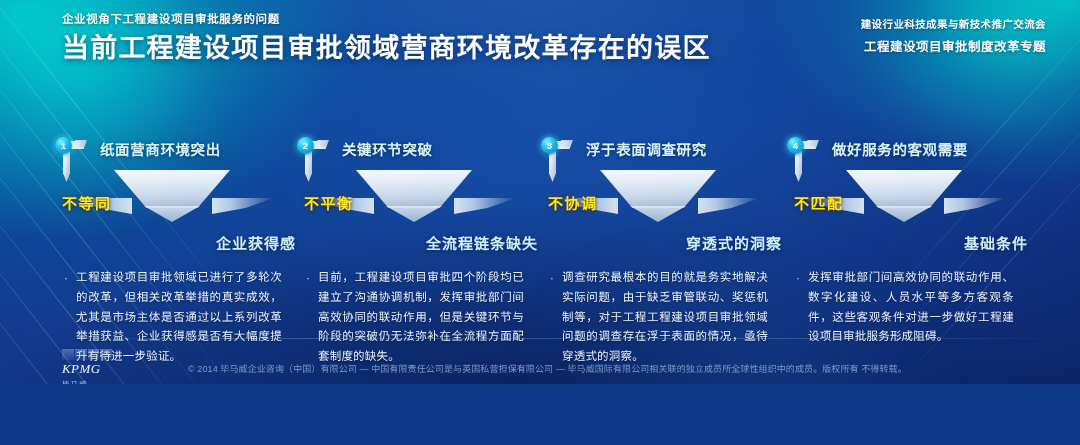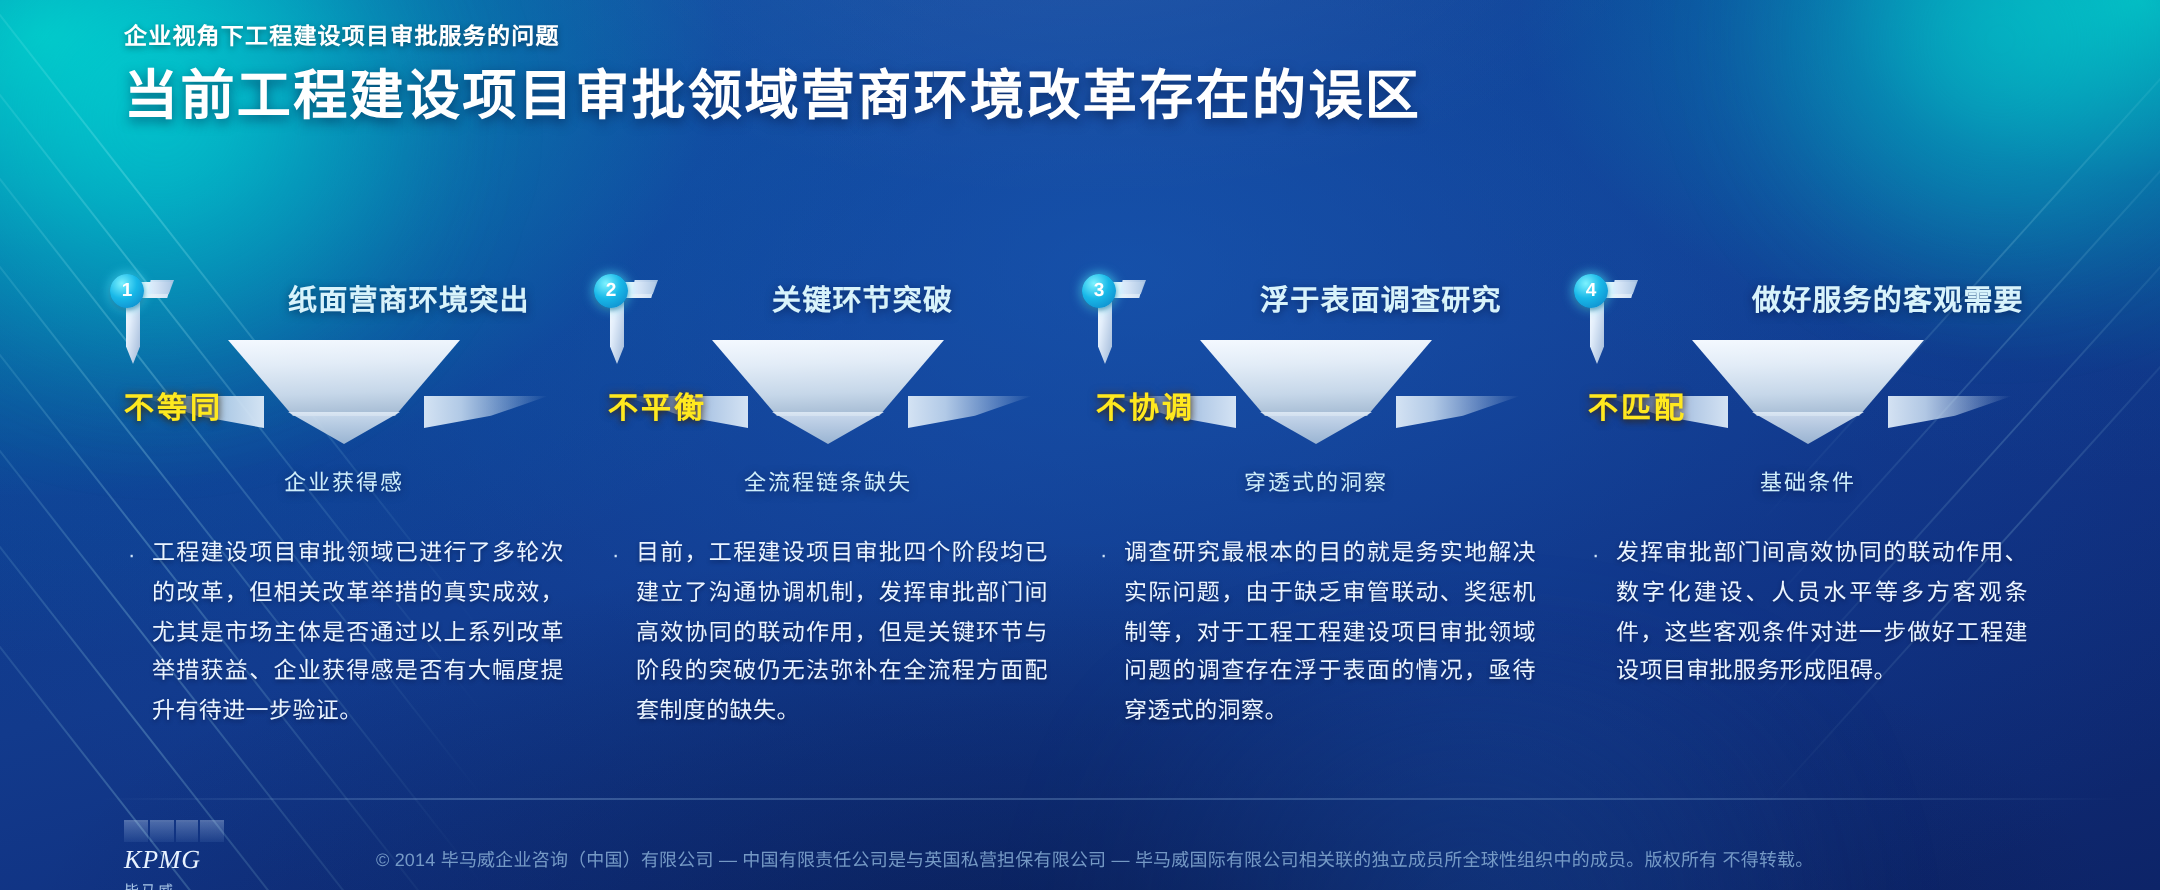--- a/index.html
+++ b/index.html
@@ -6,21 +6,21 @@
   * { margin:0; padding:0; box-sizing:border-box; }
   html,body { width:1080px; height:445px; overflow:hidden; }
   body {
     font-family:"Liberation Sans","DejaVu Sans",sans-serif;
     background:#0d3a86;
     position:relative;
   }
 
   
   .slide {
-    position:absolute; inset:0; width:1080px; height:445px;
+    position:absolute; inset:0; width:1080px; height:384px;
     overflow:hidden;
     background:
       radial-gradient(ellipse 620px 420px at 2% 4%, rgba(0,208,200,0.85) 0%, rgba(0,170,190,0.55) 26%, rgba(10,95,170,0.18) 55%, rgba(10,60,140,0) 74%),
       radial-gradient(ellipse 500px 300px at 99% 0%, rgba(0,215,205,0.75) 0%, rgba(0,160,190,0.42) 30%, rgba(10,80,160,0.1) 62%, rgba(10,60,140,0) 80%),
       radial-gradient(ellipse 900px 520px at 52% 30%, rgba(26,96,190,0.55) 0%, rgba(18,72,165,0.25) 45%, rgba(12,50,135,0) 75%),
       linear-gradient(165deg,#114da0 0%,#0f3f92 28%,#123a8c 50%,#102f7e 72%,#0d2468 100%);
   }
   .slide::after{
     content:""; position:absolute; inset:0;
     background:
@@ -119,21 +119,20 @@
     box-shadow:0 0 6px rgba(80,230,255,.85),0 1px 2px rgba(0,15,60,.5);
     display:flex; align-items:center; justify-content:center;
     font-size:9.5px; font-weight:700; color:#ffffff; line-height:1;
   }
 
   .col-head{
     position:absolute; left:52px; top:10px;
     font-size:14.5px; font-weight:700; color:#d8f3fb; letter-spacing:.6px;
     text-shadow:0 1px 4px rgba(0,12,50,.5);
     white-space:nowrap;
-    margin-left:44px;
   }
 
   
   .funnel{
     position:absolute; left:14px; top:42px; width:220px; height:58px;
   }
   .funnel-body{
     position:absolute; left:52px; top:0; width:116px; height:38px;
     background:linear-gradient(178deg,#f4f9ff 0%,#e2ecf7 32%,#c6d7e9 68%,#9fb6cf 100%);
     clip-path:polygon(0 0,100% 0,72% 100%,28% 100%);
@@ -155,22 +154,22 @@
     clip-path:polygon(0 0,100% 0,50% 100%);
     opacity:.9;
   }
   .funnel-label{
     position:absolute; left:0; top:22px; width:220px; text-align:left;
     font-size:15px; font-weight:700; color:#ffe81f; letter-spacing:1.5px;
     text-shadow:0 0 5px rgba(120,60,0,.55),0 1px 3px rgba(20,20,0,.65);
   }
 
   .col-sub{
-    position:absolute; left:0; top:104px; width:248px; text-align:center;
-    font-size:11px; font-weight:400; color:#cfeefb; letter-spacing:1px;
+    position:absolute; left:0; top:104px; width:248px; text-align:right;
+    font-size:15px; font-weight:700; color:#cfeefb; letter-spacing:1px;
     text-shadow:0 1px 4px rgba(0,12,50,.55);
   }
 
   .col-body{
     position:absolute; left:16px; top:140px; width:218px;
     display:flex; gap:6px;
   }
   .bullet{
     flex:0 0 auto; width:6px; padding-top:5px;
     font-size:11px; color:#cfe3f7; line-height:1;
@@ -238,20 +237,22 @@
       <i style="top:84px"></i>
       <i style="top:134px"></i>
   </div>
 
   <div class="header">
     <div class="kicker">企业视角下工程建设项目审批服务的问题</div>
     <div class="title">当前工程建设项目审批领域营商环境改革存在的误区</div>
   </div>
 
   <div class="header-right">
+    <div class="hr-line1">建设行业科技成果与新技术推广交流会</div>
+    <div class="hr-line2">工程建设项目审批制度改革专题</div>
   </div>
 
   <div class="columns">
 
     <div class="col col-1">
       <div class="marker">
         <div class="flagpole"></div>
         <div class="flagwing"></div>
         <div class="flagwing2"></div>
         <div class="badge">1</div>

